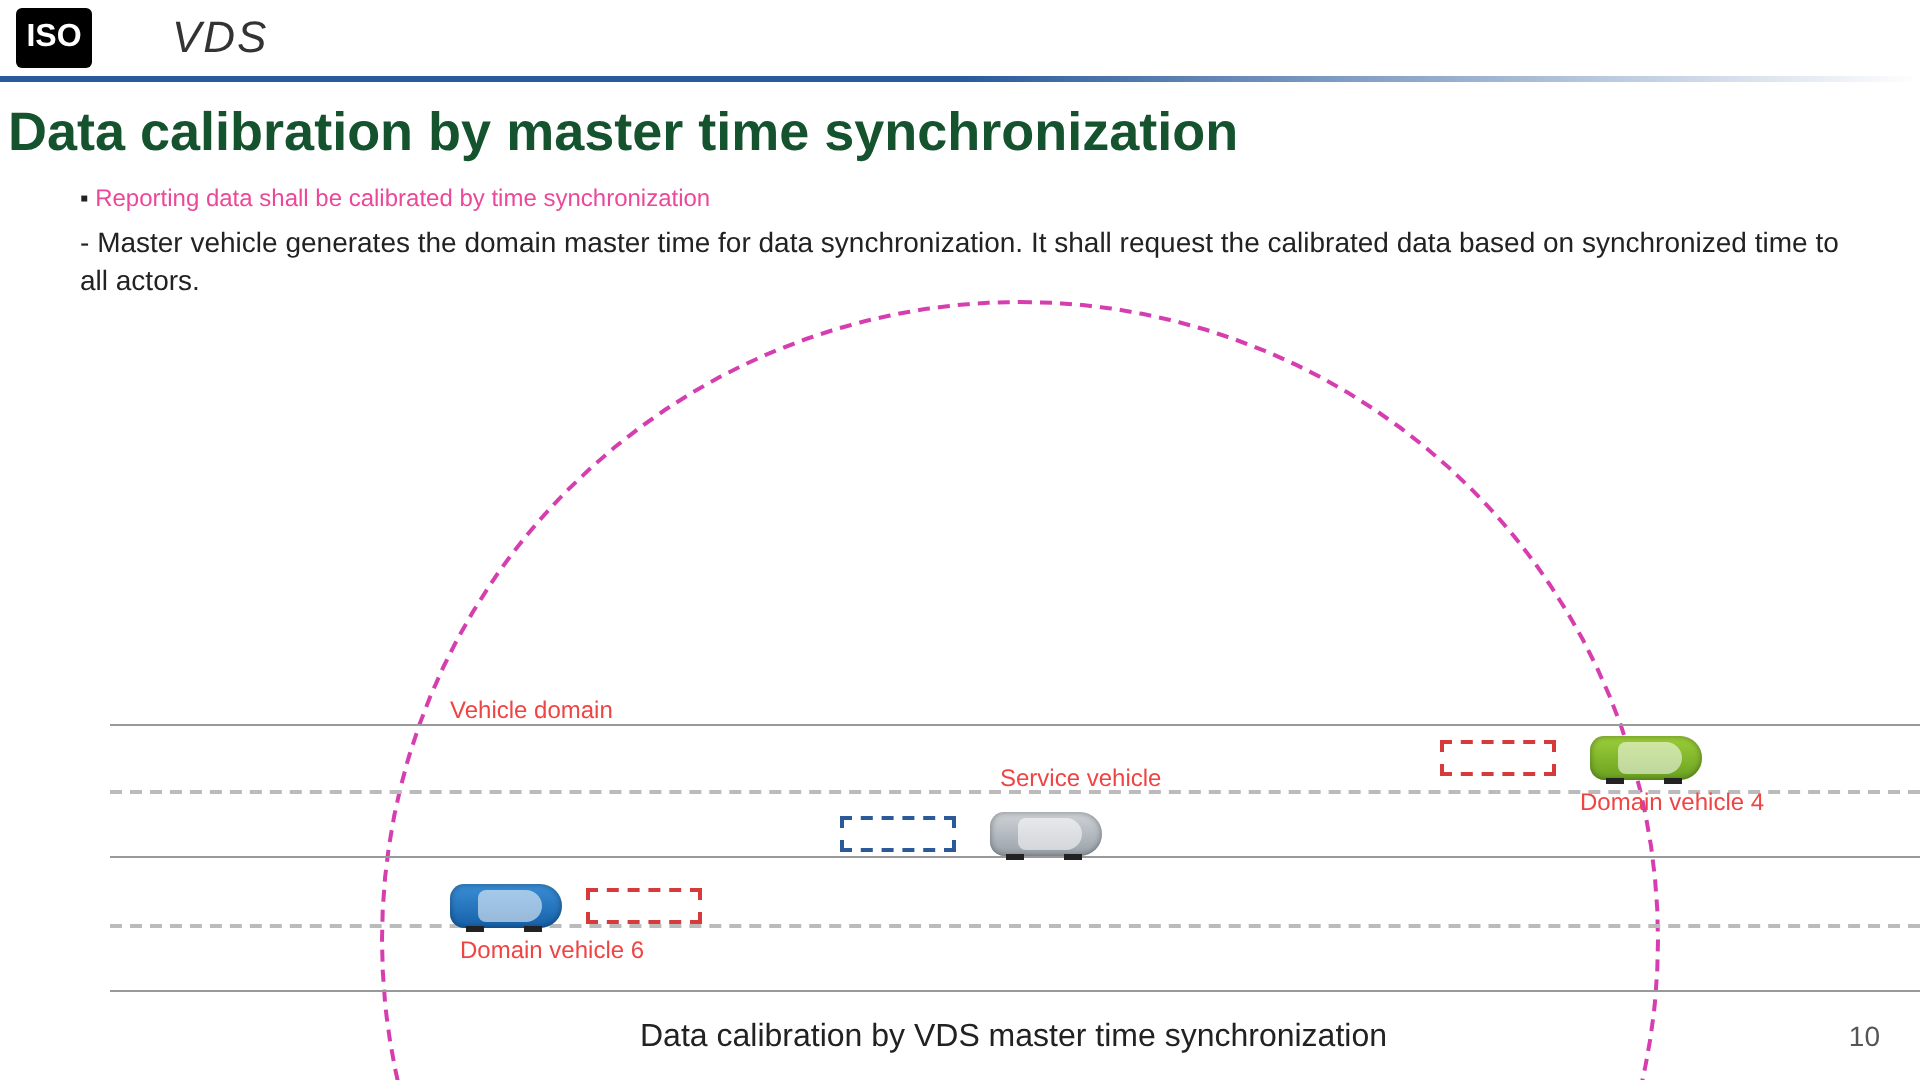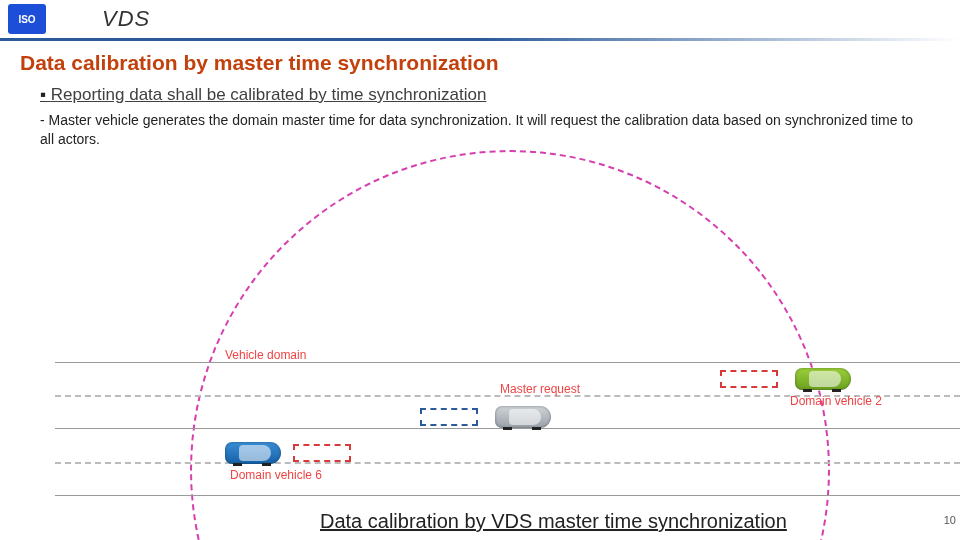--- a/index.html
+++ b/index.html
@@ -11,60 +11,59 @@
     overflow: hidden;
   }
   .header {
     display: flex; align-items: center;
     height: 38px;
     padding-left: 8px;
     gap: 10px;
   }
   .iso-logo {
     width: 38px; height: 30px;
-    background: #1d4ed8;
+    background: #000000;
     border-radius: 3px;
     display: flex; align-items: center; justify-content: center;
-    color: #fff; font-size: 10px; font-weight: bold;
+    color: #fff; font-size: 16px; font-weight: bold;
   }
   .iso-text {
     font-size: 8.5px;
     color: #1a4a8a;
     line-height: 1.1;
     width: 80px;
   }
   .vds {
     font-size: 22px;
     font-style: italic;
     color: #333;
-    margin-left: 46px;
+    margin-left: 30px;
     letter-spacing: 1px;
   }
   .vds-sub {
     font-size: 14px;
     font-style: italic;
     color: #333;
     margin-left: 6px;
   }
   .hr-line {
     height: 3px;
     background: linear-gradient(to right, #2a5a9a 0%, #2a5a9a 50%, rgba(42,90,154,0) 100%);
   }
   .title {
-    color: #c2410c;
-    font-size: 21px;
+    color: #14532d;
+    font-size: 27px;
     font-weight: bold;
-    padding: 10px 20px 6px 20px;
+    padding: 10px 20px 6px 4px;
   }
   .content { padding: 4px 40px 0 40px; }
   .bullet {
-    font-size: 17px;
-    color: #404040;
+    font-size: 12px;
+    color: #ec4899;
     margin-bottom: 6px;
-    text-decoration: underline;
   }
   .bullet::before { content: "▪ "; color: #222; }
   .sub {
     font-size: 14px;
     color: #222;
     margin-left: 0;
     line-height: 1.35;
   }
   .sub::before { content: "- "; }
 
@@ -119,72 +118,71 @@
   .box-blue { border: 2px dashed #2a5a9a; width: 58px; }
   .box-red { border: 2px dashed #d63a3a; width: 58px; }
 
   .label {
     position: absolute;
     font-size: 12px;
     color: #ef4444;
   }
   .caption {
     position: absolute;
-    font-size: 20px;
-    text-decoration: underline;
+    font-size: 16px;
     color: #222;
   }
   .pagenum {
     position: absolute;
-    right: 4px; bottom: 14px;
-    font-size: 11px; color: #555; margin-left: 36px;
+    right: 20px; bottom: 14px;
+    font-size: 14px; color: #555; margin-left: 36px;
   }
 </style>
 </head>
 <body>
 
 <div class="header">
   <div class="iso-logo">
     <span>ISO</span>
   </div>
   <span class="vds">VDS</span>
 </div>
 <div class="hr-line"></div>
 
 <div class="title">Data calibration by master time synchronization</div>
 
 <div class="content">
   <div class="bullet">Reporting data shall be calibrated by time synchronization</div>
-  <div class="sub">Master vehicle generates the domain master time for data synchronization. It will request the calibration data based on synchronized time to all actors.</div>
+  <div class="sub">Master vehicle generates the domain master time for data synchronization. It shall request the calibrated data based on synchronized time to all actors.</div>
 </div>
 
 <div class="diagram">
   <div class="circle-domain"></div>
 
   <div class="road-line" style="top:172px"></div>
   <div class="road-dash" style="top:205px"></div>
   <div class="road-line" style="top:238px"></div>
   <div class="road-dash" style="top:272px"></div>
   <div class="road-line" style="top:305px"></div>
 
   <div class="label" style="left:225px; top:158px">Vehicle domain</div>
 
   <div class="dashed-box box-blue" style="left:420px; top:218px"></div>
   <div class="car car-silver" style="left:495px; top:216px">
       <span class="wheel-l"></span>
       <span class="wheel-r"></span>
     </div>
-  <div class="label" style="left:500px; top:192px">Master request</div>
+  <div class="label" style="left:500px; top:192px">Service vehicle</div>
 
   <div class="dashed-box box-red" style="left:720px; top:180px"></div>
   <div class="car car-green" style="left:795px; top:178px">
       <span class="wheel-l"></span>
       <span class="wheel-r"></span>
     </div>
-  <div class="label" style="left:790px; top:204px">Domain vehicle 2</div>
+  <div class="label" style="left:790px; top:204px">Domain vehicle 4</div>
 
   <div class="car car-blue" style="left:225px; top:252px">
       <span class="wheel-l"></span>
       <span class="wheel-r"></span>
     </div>
   <div class="dashed-box box-red" style="left:293px; top:254px"></div>
   <div class="label" style="left:230px; top:278px">Domain vehicle 6</div>
 
   <div class="caption" style="left:320px; top:320px">Data calibration by VDS master time synchronization</div>
 </div>

